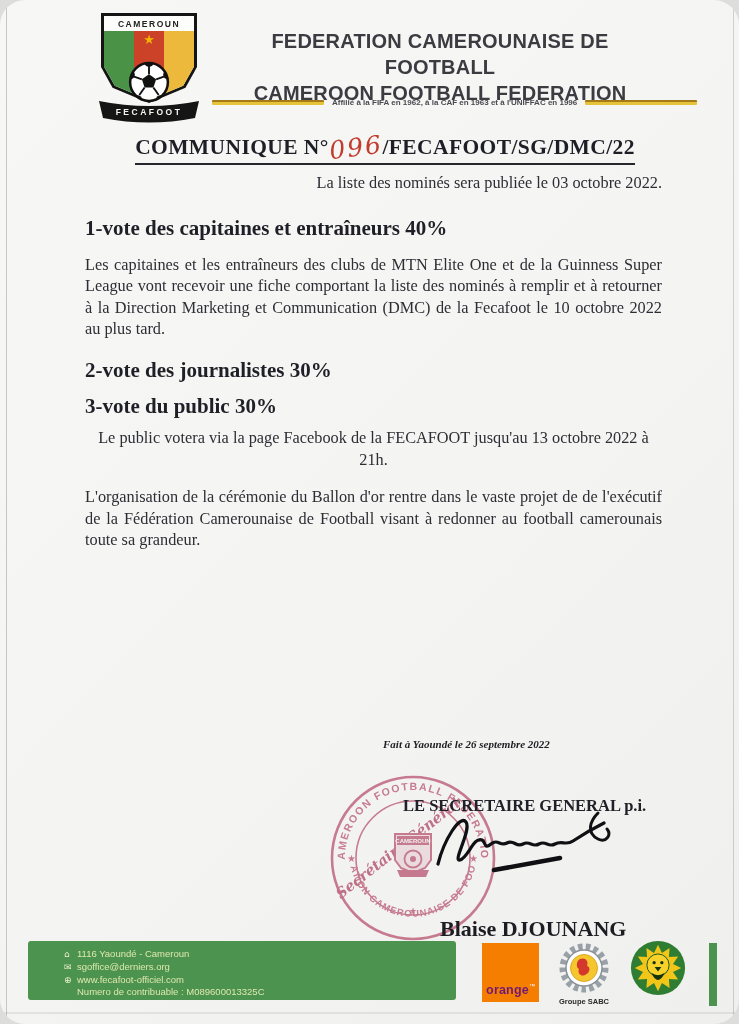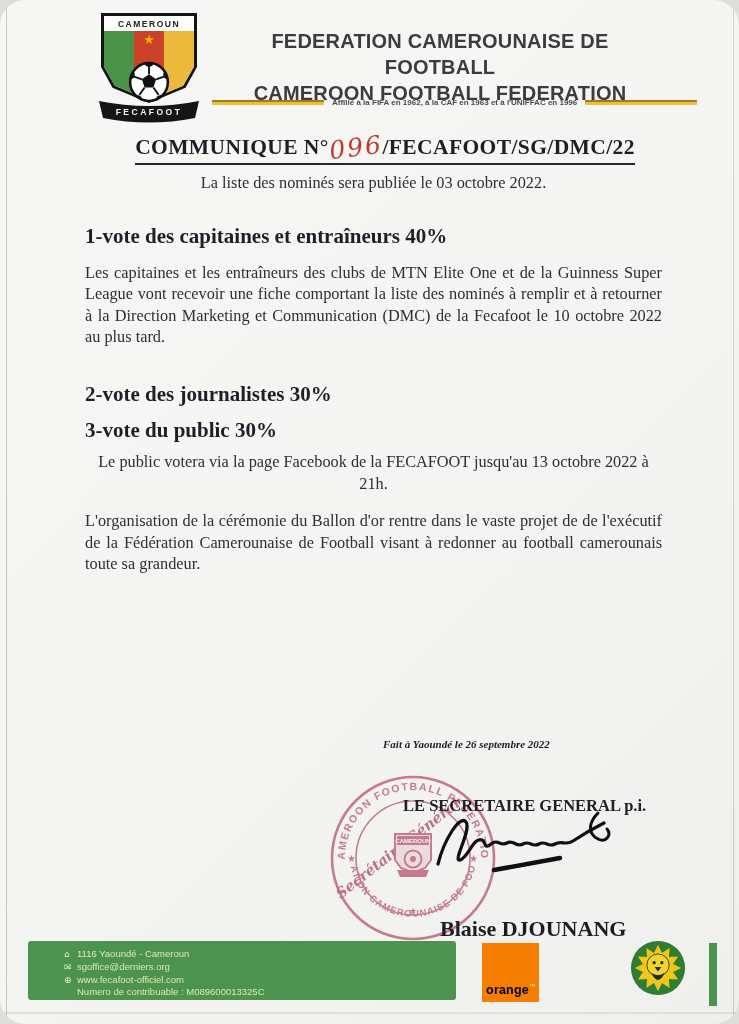--- a/index.html
+++ b/index.html
@@ -36,42 +36,42 @@
   
   .comm-line{position:absolute;left:55px;top:131px;width:660px;text-align:center;}
   .comm-inner{display:inline-block;border-bottom:2.5px solid #26262c;padding-bottom:3px;
     font-weight:bold;font-size:21.5px;letter-spacing:.4px;color:#1e1e26;}
   .comm-number{display:inline-block;color:#c23b2e;font-family:"DejaVu Serif",serif;font-style:italic;
     font-weight:400;font-size:25px;letter-spacing:2px;transform:rotate(-7deg) translateY(2px);}
 
   
   .body-text{position:absolute;left:85px;top:172px;width:577px;font-size:16.3px;line-height:21.6px;text-align:justify;}
   .body-text p{margin:0 0 18px 0;}
-  .body-text p.note{margin-bottom:32px;text-align:center;}
+  .body-text p.note{margin-bottom:24px;text-align:right;}
   .body-text h3{margin:0 0 15px 0;font-size:21px;line-height:21px;color:#1f1f27;text-align:left;}
-  .body-text p.p1{margin-bottom:36px;}
+  .body-text p.p1{margin-bottom:20px;}
   .body-text p.p2{margin-bottom:22px;}
   .body-text h3.h3-3{margin-bottom:10px;}
   .body-text p.p3{margin-bottom:16px;text-align:center;}
 
   
   .place-date{position:absolute;left:383px;top:738px;font-weight:bold;font-style:italic;font-size:11px;color:#1c1c22;}
   .sig-title{position:absolute;left:403px;top:796px;font-weight:bold;font-size:16.5px;color:#202028;z-index:3;}
   .sig-name{position:absolute;left:440px;top:872px;font-weight:bold;font-size:22px;color:#1c1c22;z-index:4;margin-top:44px;}
   .stamp{position:absolute;left:327px;top:772px;width:172px;height:172px;opacity:.85;mix-blend-mode:multiply;z-index:2;}
   .signature{position:absolute;left:430px;top:804px;z-index:5;}
 
   
   .green-bar{position:absolute;left:28px;top:941px;width:428px;height:59px;background:#4d9350;border-radius:3px;
     font-family:"Liberation Sans",sans-serif;color:#dde8ae;padding:7px 0 0 36px;box-sizing:border-box;}
   .g-row{display:flex;align-items:center;font-size:9.5px;line-height:12.8px;}
   .g-ic{width:13px;font-size:9px;color:#eef2cf;font-family:"DejaVu Sans",sans-serif;}
   .orange-logo{position:absolute;left:482px;top:943px;width:57px;height:59px;background:#f57e00;
     font-family:"Liberation Sans",sans-serif;display:flex;align-items:flex-end;justify-content:center;padding-bottom:4px;box-sizing:border-box;}
-  .orange-logo .ol{color:#000000;font-size:12.5px;font-weight:bold;letter-spacing:.2px;}
+  .orange-logo .ol{color:#701a75;font-size:12.5px;font-weight:bold;letter-spacing:.2px;}
   .orange-logo .tm{color:#fff;font-size:6px;vertical-align:super;}
   .sabc{position:absolute;left:554px;top:941px;width:60px;text-align:center;}
   .lion{position:absolute;left:629px;top:939px;}
   .end-strip{position:absolute;left:709px;top:943px;width:8px;height:63px;background:#4d9350;}
 </style>
 </head>
 <body>
 
 <div class="page">
   <div class="edge-left"></div>
@@ -212,20 +212,29 @@
     <div class="g-row">
       <span class="g-ic"></span>
       <span>Numero de contribuable : M089600013325C</span>
     </div>
   </div>
 
   <div class="orange-logo">
     <span><span class="ol">orange</span><span class="tm">™</span></span>
   </div>
 
+  <div class="sabc">
+    <svg width="60" height="66" viewBox="0 0 60 66">
+      <circle cx="30" cy="27" r="21" fill="none" stroke="#98a0a8" stroke-width="7" stroke-dasharray="4.5,3.2"></circle>
+      <circle cx="30" cy="27" r="18" fill="#fff" stroke="#8a9199" stroke-width="1.5"></circle>
+      <circle cx="30" cy="27" r="13.5" fill="#f6c62e" stroke="#d9a922" stroke-width="1"></circle>
+      <path d="M26,18 C31,16 35,20 33,25 C37,26 36,32 31,34 C27,36 23,32 25,28 C22,27 22,20 26,18 Z" fill="#d4372c"></path>
+      <text x="30" y="63" text-anchor="middle" font-family="Liberation Sans,sans-serif" font-size="7.5" font-weight="bold" fill="#2a2a2a">Groupe SABC</text>
+    </svg>
+  </div>
 
   <div class="lion">
     <svg width="58" height="58" viewBox="0 0 60 60">
       <circle cx="30" cy="30" r="28" fill="#2e7d32"></circle>
       <polygon fill="#f2c618" points="54,30 45.5,34.1 50.8,42 41.3,41.3 42,50.8 34.1,45.5 30,54 25.9,45.5 18,50.8 18.7,41.3 9.2,42 14.5,34.1 6,30 14.5,25.9 9.2,18 18.7,18.7 18,9.2 25.9,14.5 30,6 34.1,14.5 42,9.2 41.3,18.7 50.8,18 45.5,25.9"></polygon>
       <circle cx="30" cy="27" r="11.5" fill="#f6d22a" stroke="#1c5420" stroke-width="1"></circle>
       <circle cx="26" cy="24.5" r="1.7" fill="#13330f"></circle>
       <circle cx="34" cy="24.5" r="1.7" fill="#13330f"></circle>
       <path d="M26.5,29 L33.5,29 L30,33.5 Z" fill="#13330f"></path>
       <path d="M23,35 Q30,50 37,35 Q30,40 23,35 Z" fill="#13330f"></path>

